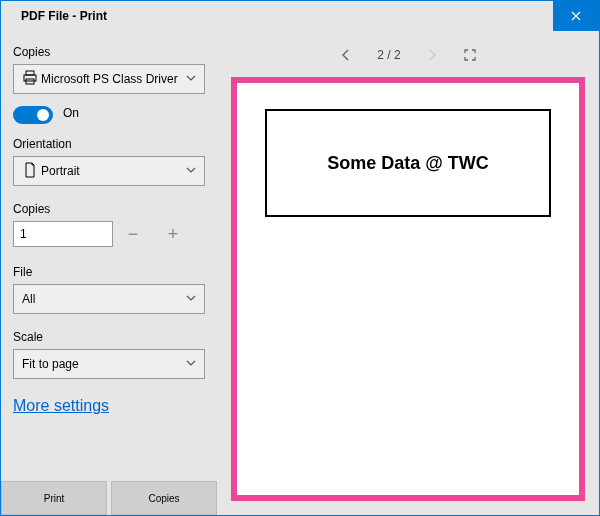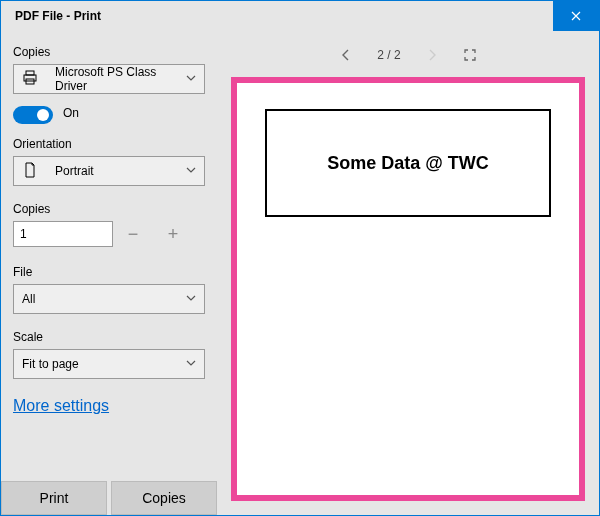--- a/index.html
+++ b/index.html
@@ -1,40 +1,40 @@
 <!DOCTYPE html>
 <html><head>
 <meta charset="utf-8">
 <style>
   * { box-sizing: border-box; margin: 0; padding: 0; font-family: "Segoe UI", sans-serif; }
   body { width: 600px; height: 516px; overflow: hidden; }
   .window { width: 600px; height: 516px; border: 1px solid #0078d4; background: #e6e6e6; display: flex; flex-direction: column; }
   .titlebar { height: 30px; display: flex; align-items: center; justify-content: space-between; background: #e6e6e6; }
-  .title { font-size: 12px; font-weight: 600; padding-left: 14px; color: #000; }
+  .title { font-size: 12px; font-weight: 600; padding-left: 20px; color: #000; }
   .close-btn { width: 46px; height: 30px; background: #0078d4; display: flex; align-items: center; justify-content: center; cursor: pointer; }
   .close-btn svg { width: 10px; height: 10px; }
   .body { flex: 1; display: flex; overflow: hidden; }
   .panel { width: 216px; background: #e6e6e6; padding: 10px 12px 0 12px; display: flex; flex-direction: column; }
   .label { font-size: 12px; color: #000; margin-bottom: 5px; margin-top: 4px; }
   .select { height: 30px; border: 1px solid #999; background: #efefef; display: flex; align-items: center; padding: 0 8px; cursor: pointer; justify-content: space-between; font-size: 12px; margin-bottom: 12px; }
-  .select .left { display: flex; align-items: center; gap: 17px; }
+  .select .left { display: flex; align-items: center; gap: 3px; }
   .chev svg { width: 10px; height: 10px; }
   .icon-slot svg { width: 16px; height: 16px; }
   .pref-row { font-size: 12px; color: #000; margin-bottom: 8px; }
   .toggle-row { display: flex; align-items: flex-start; gap: 10px; margin-bottom: 9px; }
   .toggle { width: 40px; height: 18px; background: #0078d4; border-radius: 10px; position: relative; cursor: pointer; }
   .toggle-knob { width: 12px; height: 12px; background: #fff; border-radius: 50%; position: absolute; top: 3px; right: 4px; }
   .toggle-label { font-size: 12px; }
   .copies-row { display: flex; align-items: center; gap: 0; margin-bottom: 14px; }
   .copies-input { width: 100px; height: 26px; border: 1px solid #999; background: #fff; font-size: 12px; padding: 0 6px; }
   .step-btn { width: 40px; height: 26px; display: flex; align-items: center; justify-content: center; color: #888; font-size: 18px; cursor: pointer; }
   .link { color: #0066cc; font-size: 16px; text-decoration: underline; cursor: pointer; margin-top: 6px; }
   .spacer { flex: 1; }
   .footer { display: flex; height: 34px; margin: 0 -12px; }
-  .footer-btn { flex: 1; background: #cfcfcf; border: 1px solid #bbb; display: flex; align-items: center; justify-content: center; font-size: 14px; cursor: pointer; }
+  .footer-btn { flex: 1; background: #cfcfcf; border: 1px solid #bbb; display: flex; align-items: center; justify-content: center; font-size: 10px; cursor: pointer; }
   .footer-btn + .footer-btn { margin-left: 4px; }
   .preview { flex: 1; background: #e6e6e6; display: flex; flex-direction: column; padding: 10px 14px 14px 14px; }
   .preview-nav { height: 28px; display: flex; align-items: center; justify-content: center; gap: 24px; color: #666; font-size: 12px; margin-bottom: 8px; }
   .nav-btn { cursor: pointer; display: flex; align-items: center; }
   .nav-btn.disabled { color: #bbb; cursor: default; }
   .nav-btn svg { width: 14px; height: 14px; }
   .page-ind { color: #444; }
   .page { flex: 1; background: #fff; border: 6px solid #ec4899; position: relative; }
   .doc-box { position: absolute; left: 28px; right: 28px; top: 26px; height: 108px; border: 2px solid #000; display: flex; align-items: center; justify-content: center; }
   .doc-text { font-size: 18px; font-weight: 700; color: #000; }

